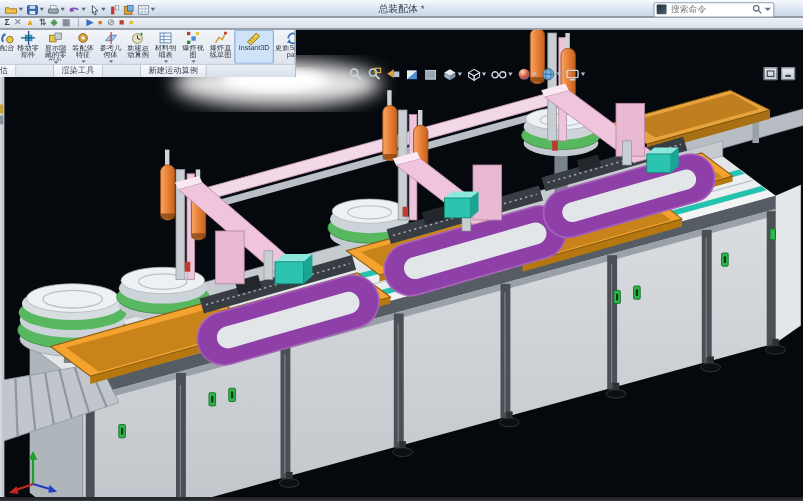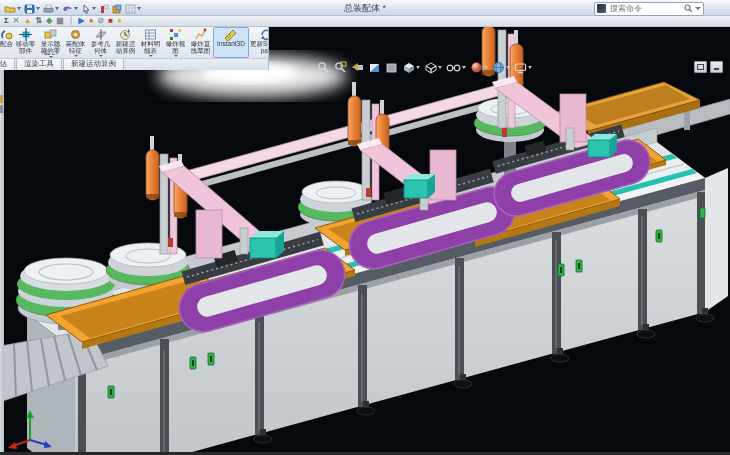--- a/index.html
+++ b/index.html
@@ -38,21 +38,21 @@
   .rbtn .rlb{font-size:6.5px;line-height:6.5px;color:#2e3642;text-align:center;
     word-break:break-all;max-height:20px;overflow:hidden;}
   .rbtn.wide{width:34px;}
   .rbtn.partial{width:13px;overflow:hidden;align-items:flex-end;}
   .rbtn.active{background:#cfe3f8;border:1px solid #84aad8;border-radius:2px;padding-top:0;}
   .rbtn .rcaret{width:0;height:0;border-left:2.5px solid transparent;border-right:2.5px solid transparent;
     border-top:2.5px solid #5a6674;margin-top:1px;}
   .tabrow{display:flex;height:11px;align-items:flex-end;overflow:hidden;
     border-top:1px solid #c3ccd8;background:linear-gradient(#e9eef4,#d8e0ea);}
   .tab{font-size:7.5px;color:#3a4250;padding:1px 7px 1px 7px;border:1px solid #b2bcc9;border-bottom:0;
-    background:linear-gradient(#fbfcfe,#e4eaf1);border-radius:2px 2px 0 0;margin-right:1px;white-space:nowrap;}
+    background:linear-gradient(#fbfcfe,#e4eaf1);border-radius:2px 2px 0 0;margin-right:1px;white-space:nowrap;margin-left:32px;}
   .tab.cut{margin-left:-16px;}
   
   .viewport{position:absolute;top:27px;left:0;right:0;bottom:3px;overflow:hidden;
     background:
       radial-gradient(620px 300px at 88% 84%, #bdd8ec 0%, #a9cae4 30%, rgba(140,180,215,.55) 55%, rgba(20,40,70,0) 72%),
       radial-gradient(720px 430px at 0% 102%, #3fcbf2 0%, #23abd f0 0%, #23abdd 28%, #1485b6 48%, rgba(10,60,100,.45) 63%, rgba(5,15,30,0) 76%),
       linear-gradient(118deg, #0d6089 0%, #13779f 9%, #0b3c5a 21%, #081627 33%, #04070c 47%, #05080d 100%);
     z-index:10;}
   .vp-svg{position:absolute;left:0;top:-27px;width:730px;height:455px;}
   

